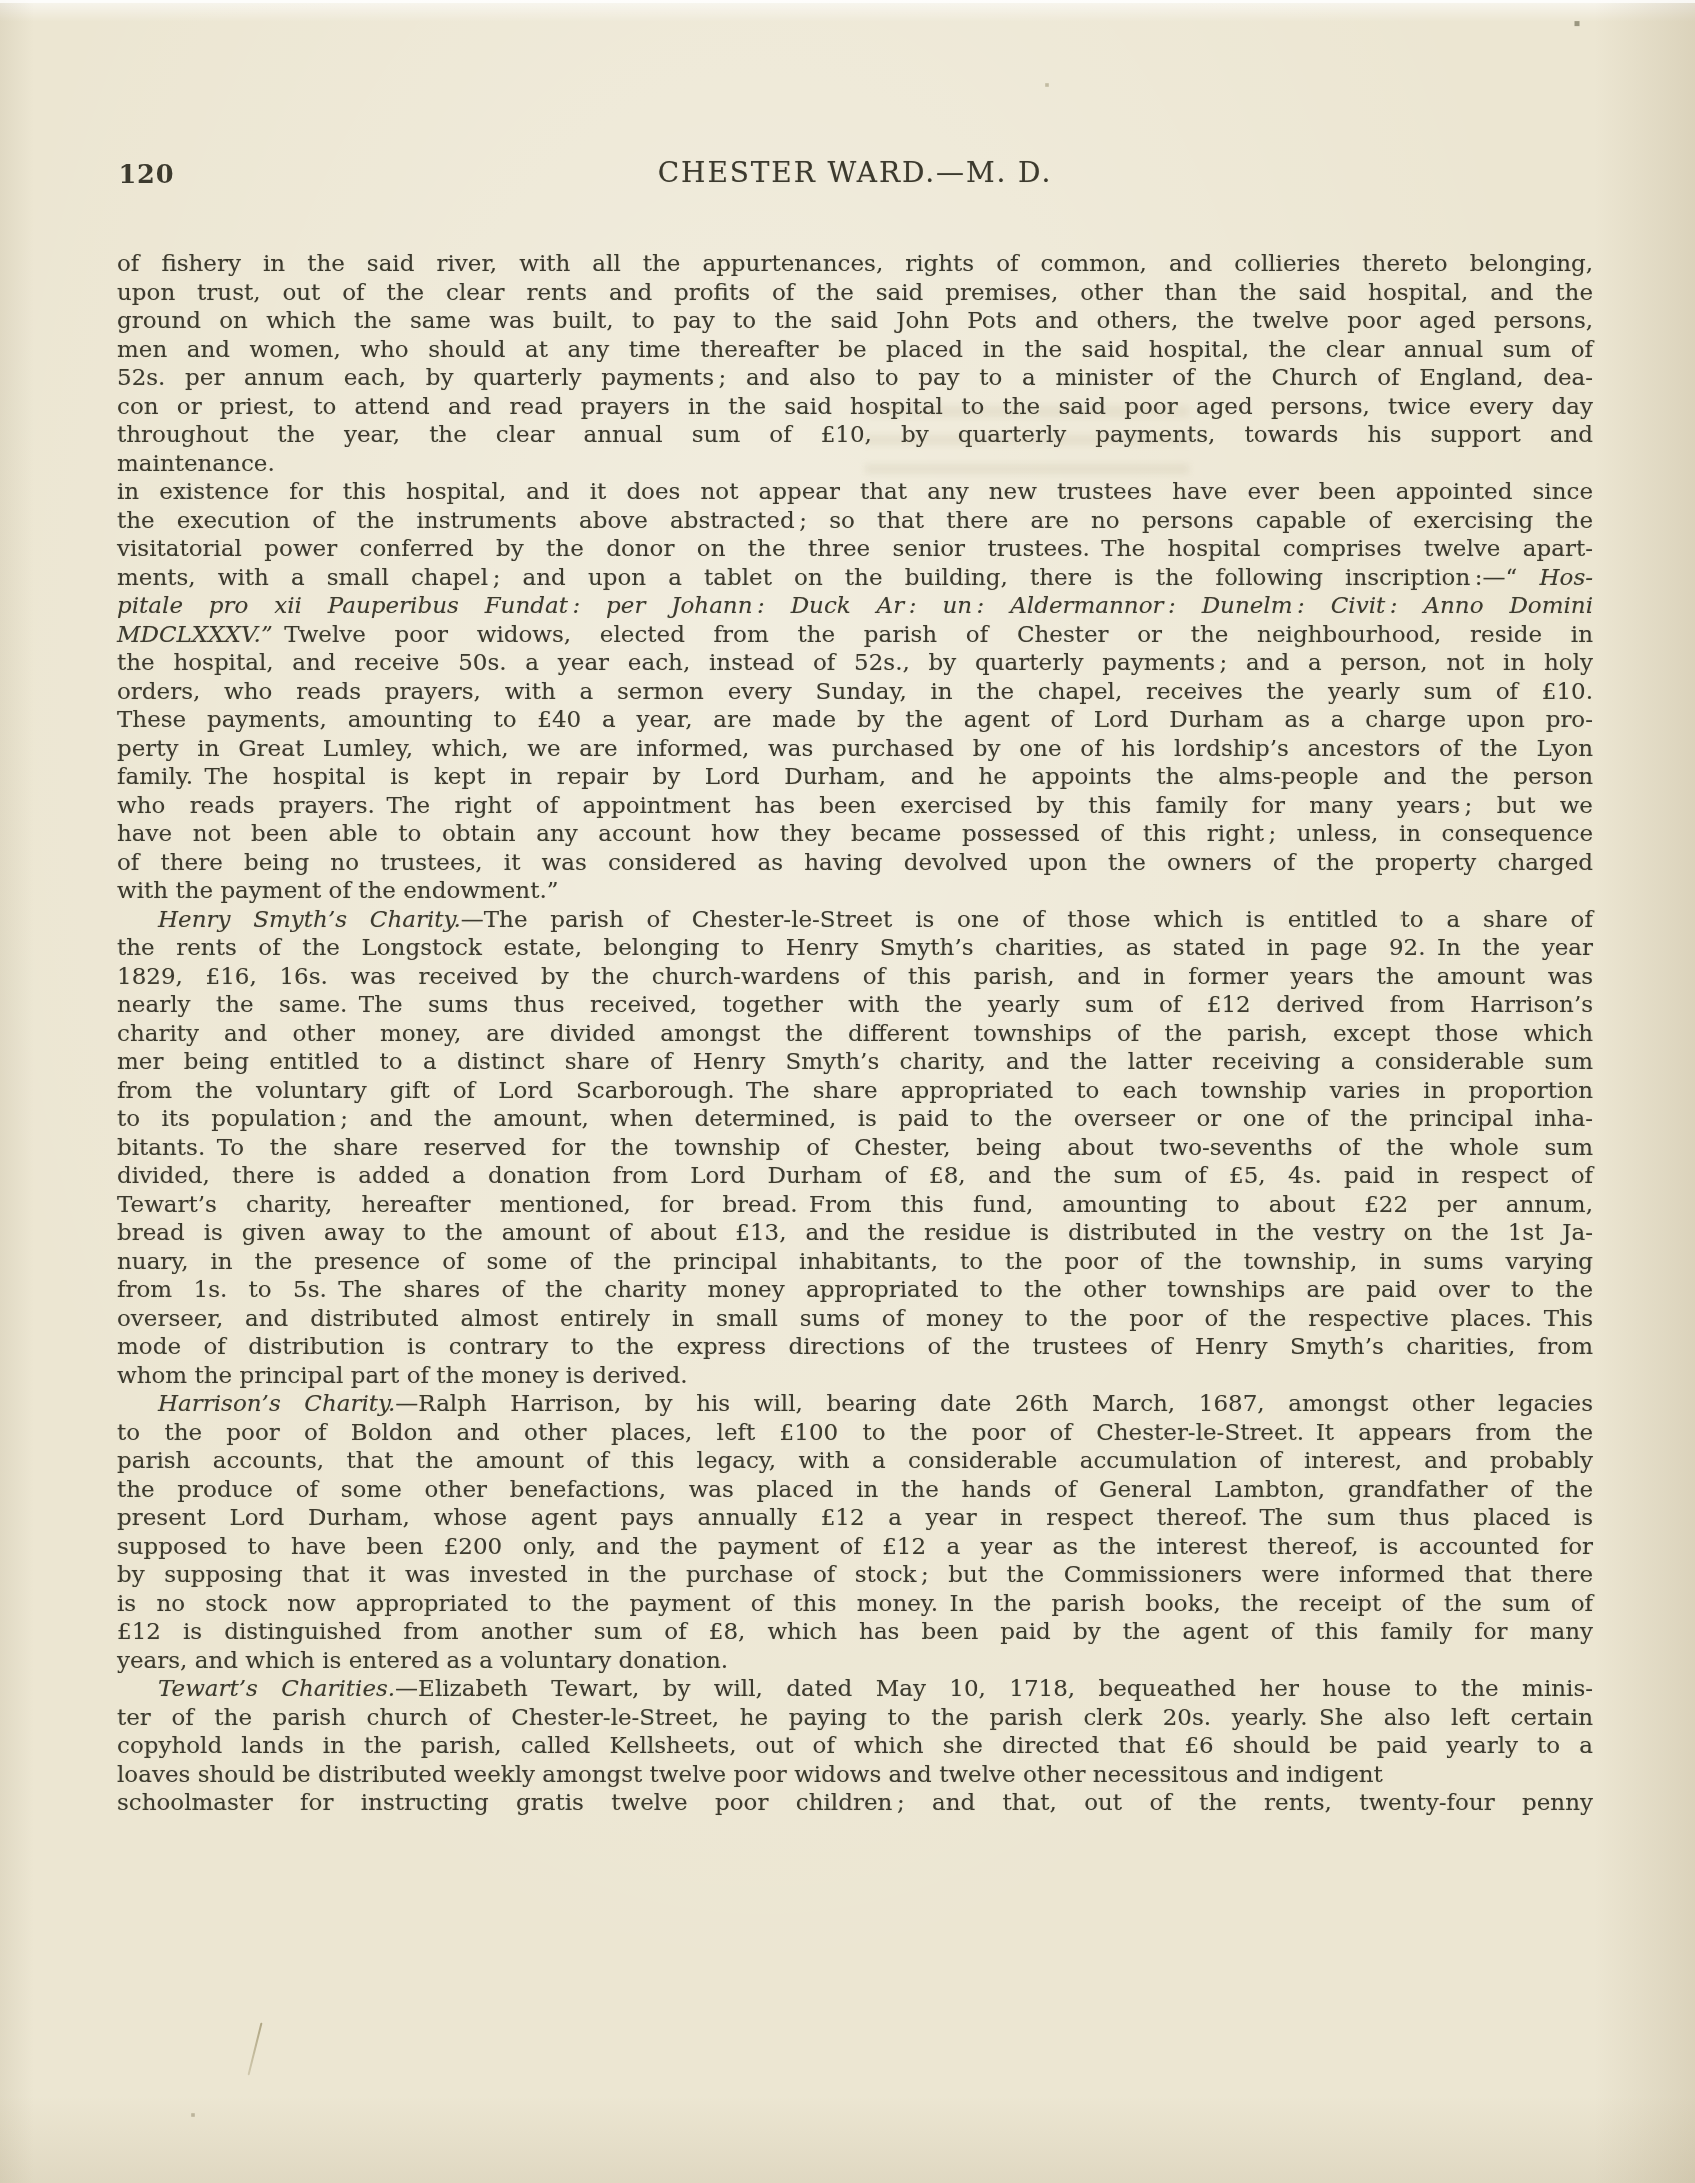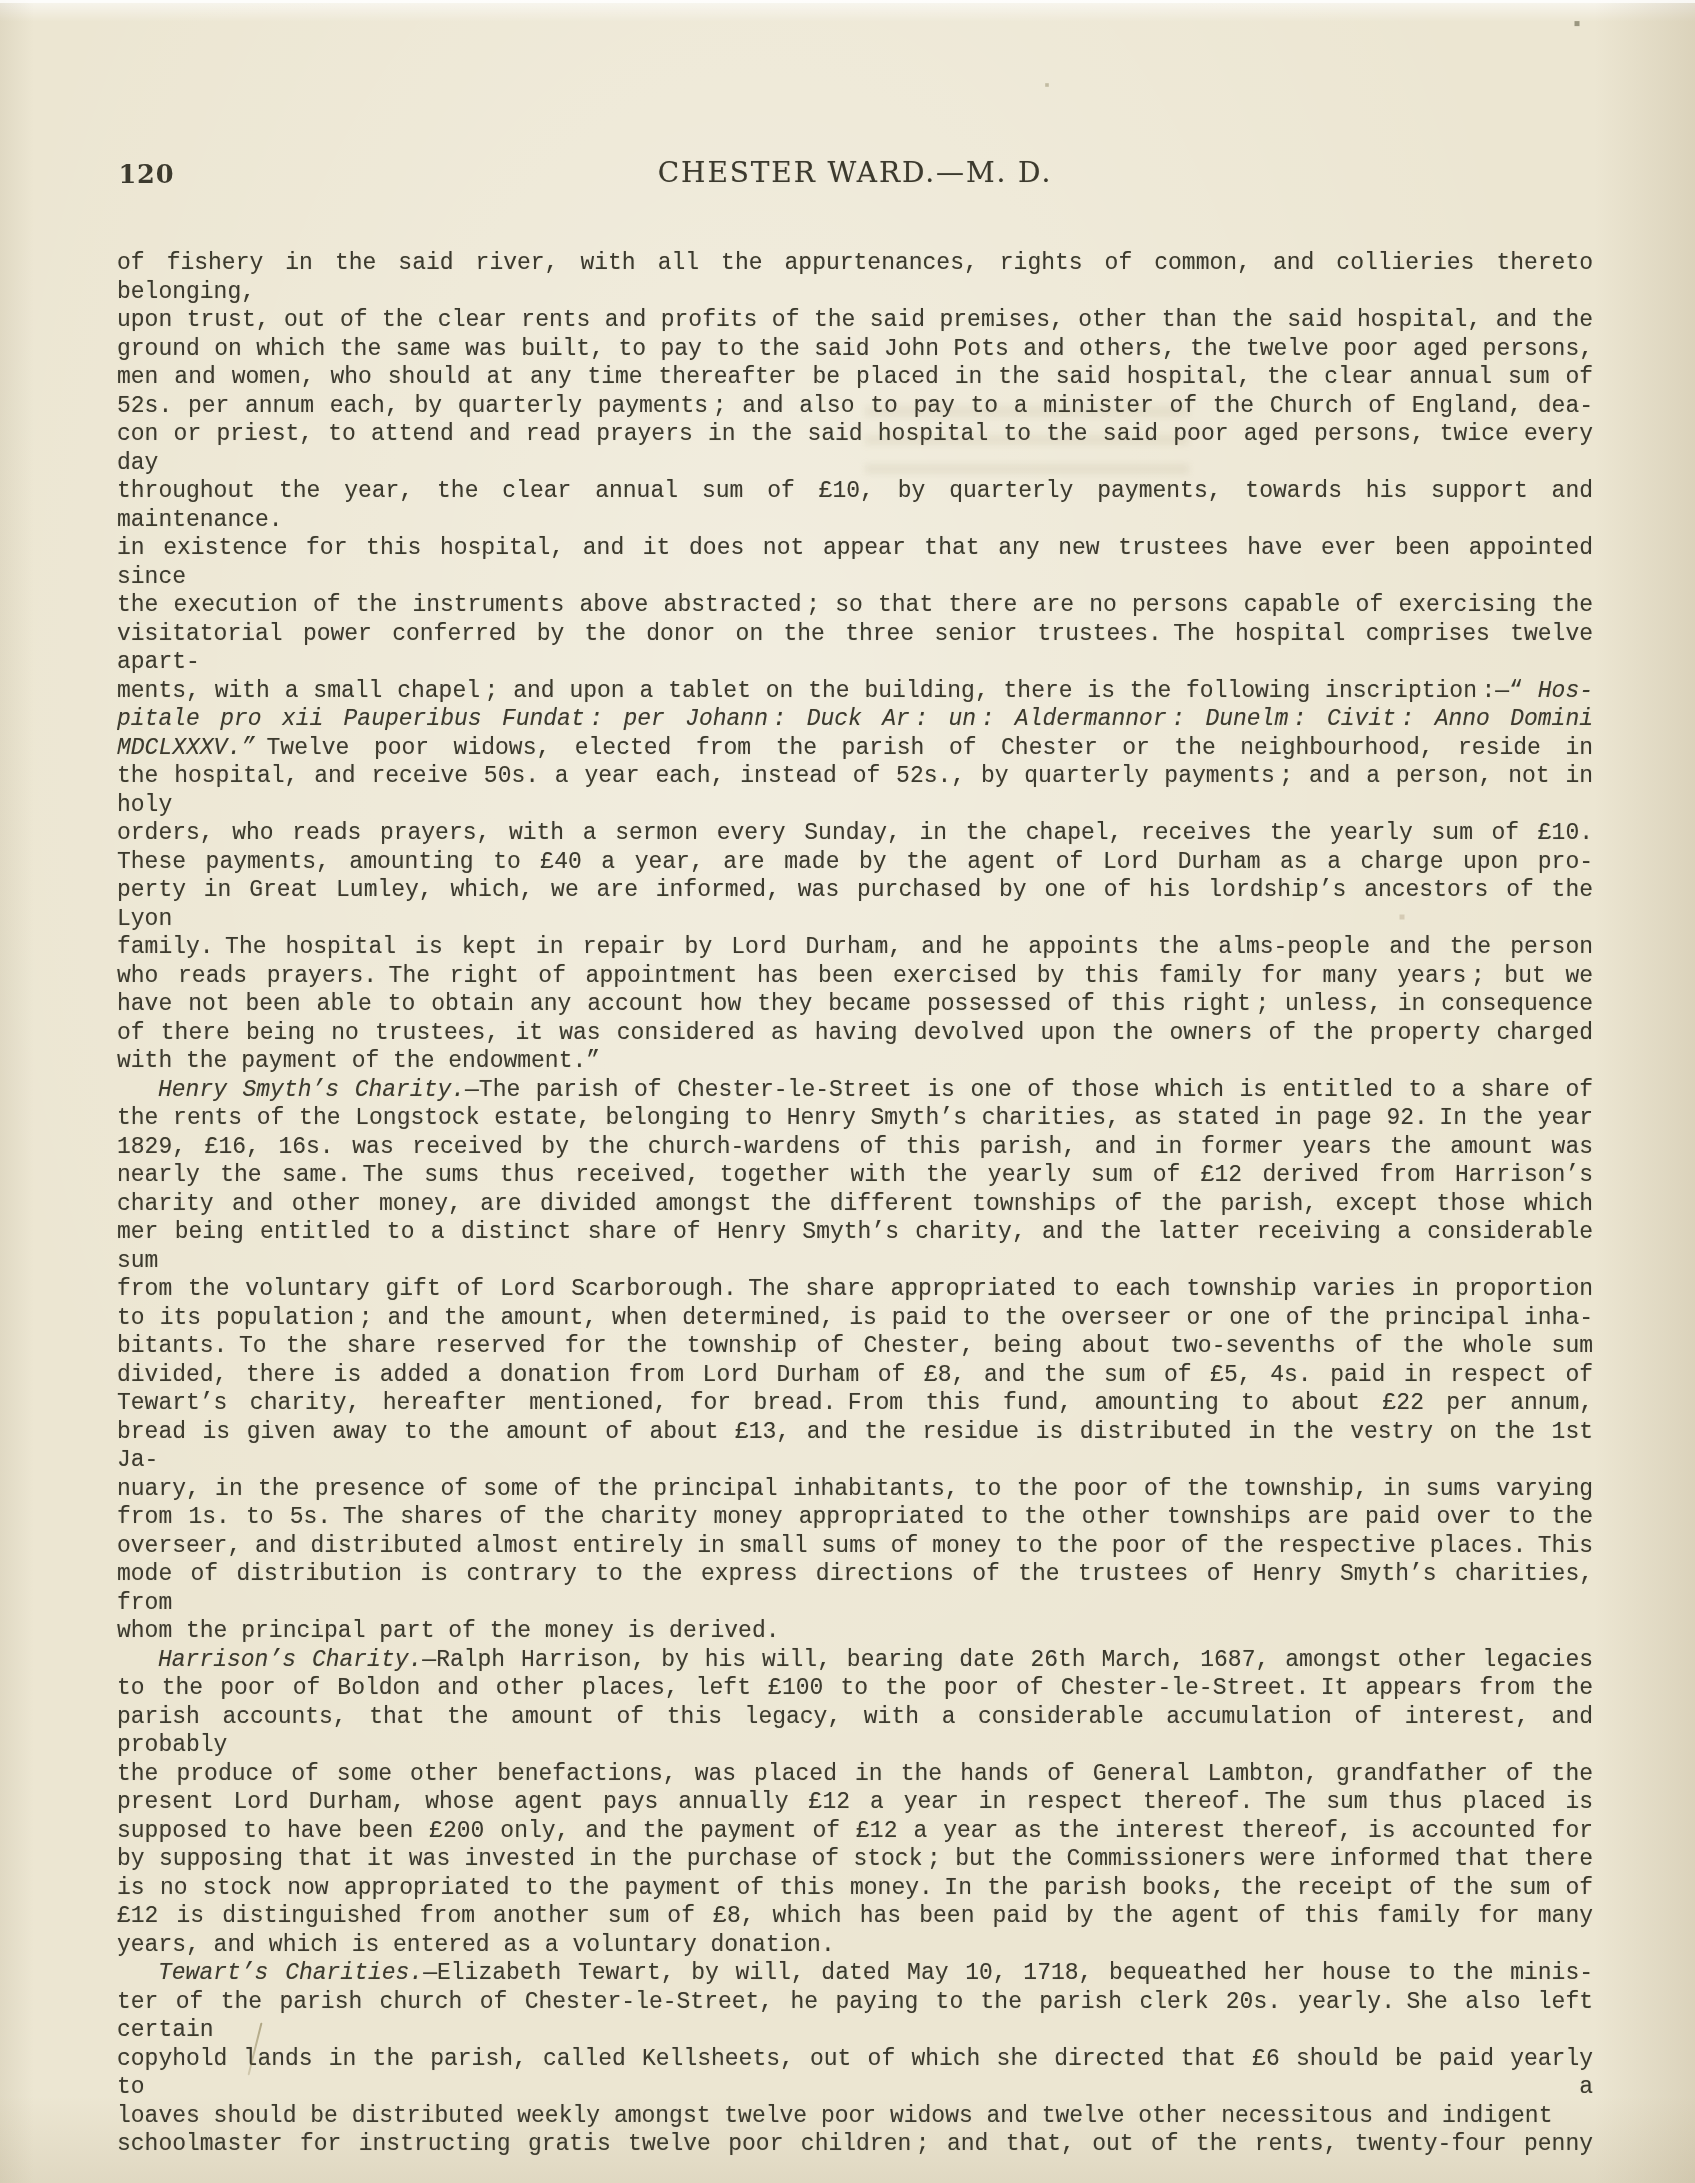--- a/index.html
+++ b/index.html
@@ -30,21 +30,21 @@
   .title{
     position:absolute;left:0;right:0;top:0;text-align:center;
     font-size:28px;font-weight:400;letter-spacing:1.9px;
     text-shadow:0 0 0.8px rgba(60,55,40,0.35);
   }
   .textblock{
     position:absolute;left:117px;top:249px;width:1476px;
     font-size:23px;line-height:28.5px;
     text-shadow:0 0 0.8px rgba(60,55,40,0.30);
   }
-  .line{text-align:justify;text-align-last:justify;white-space:normal;font-family:Liberation Mono, monospace;}
+  .line{text-align:justify;text-align-last:justify;white-space:normal;}
   .line.last{text-align-last:left;}
   .line.indent{text-indent:41px;}
   .it{font-style:italic;}
   .pen-mark{
     position:absolute;left:254px;top:2022px;width:2.3px;height:54px;
     background:linear-gradient(to bottom, rgba(125,112,65,0.55), rgba(125,112,65,0.25));
     transform:rotate(14deg);border-radius:1.5px;
   }
   .specks{
     position:absolute;left:0;top:0;width:1.5px;height:1.5px;background:transparent;

